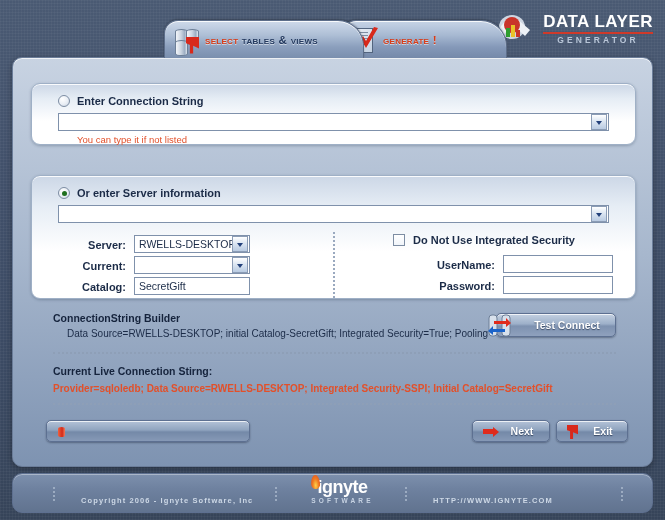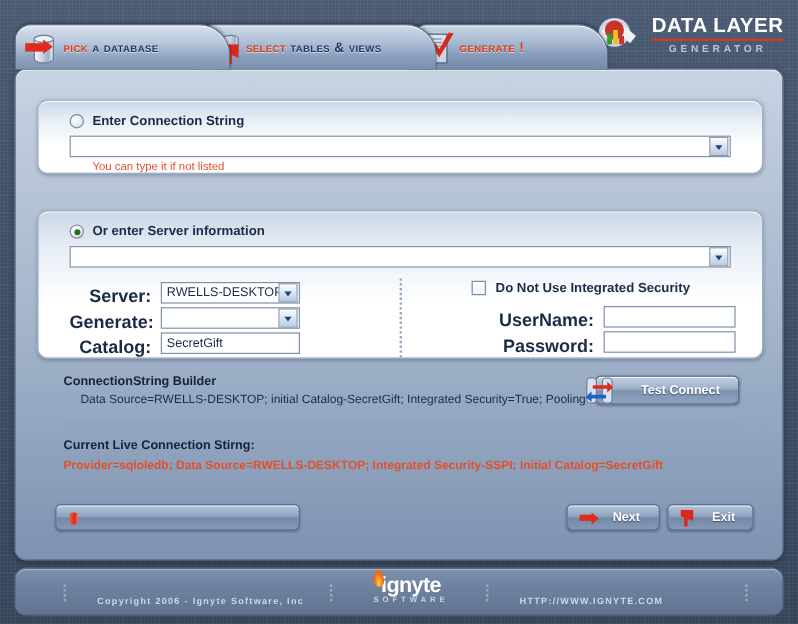--- a/index.html
+++ b/index.html
@@ -268,21 +268,21 @@
   }
   .hint-text {
     position: absolute;
     font-size: 9.5px;
     color: #e2502a;
     white-space: nowrap;
   }
 
   .field-label {
     position: absolute;
-    font-size: 15px;
+    font-size: 11px;
     font-weight: bold;
     color: #1b2b47;
     white-space: nowrap;
     text-align: right;
   }
   .textbox {
     position: absolute;
     box-sizing: border-box;
     height: 18px;
     background: #ffffff;
@@ -454,29 +454,20 @@
 </style>
 </head>
 <body>
 
 <div id="app">
 
   <div id="header">
 
     <div class="tabstrip">
 
-      <div class="tab t1">
-        <span class="tab-icon">
-          <span class="cyl"></span>
-          <span class="arrow-red"></span>
-        </span>
-        <span class="tab-label">
-          <span class="hl">Pick</span><span class="rest"> a database</span>
-        </span>
-      </div>
 
       <div class="tab t2">
         <span class="tab-icon">
           <span class="cyl2a"></span>
             <span class="cyl2b"></span>
             <span class="cyl2c"></span>
           <span class="flag-red"></span>
         </span>
         <span class="tab-label">
           <span class="hl">Select</span><span class="rest"> Tables &amp; Views</span>
@@ -539,21 +530,21 @@
         <span class="val"></span>
         <span class="arrow-btn"></span>
       </div>
 
       <div class="field-label" style="left:26px; top:63px; width:68px;">Server:</div>
       <div class="combo" style="left:102px; top:59px; width:116px;">
         <span class="val">RWELLS-DESKTOP</span>
         <span class="arrow-btn"></span>
       </div>
 
-      <div class="field-label" style="left:26px; top:84px; width:68px;">Generate:</div>
+      <div class="field-label" style="left:26px; top:84px; width:68px;">Current:</div>
       <div class="combo" style="left:102px; top:80px; width:116px;">
         <span class="val"></span>
         <span class="arrow-btn"></span>
       </div>
 
       <div class="field-label" style="left:26px; top:105px; width:68px;">Catalog:</div>
       <div class="textbox" style="left:102px; top:101px; width:116px;">SecretGift</div>
 
       <div class="vdots" style="left:301px; top:56px; height:66px;"></div>
 

